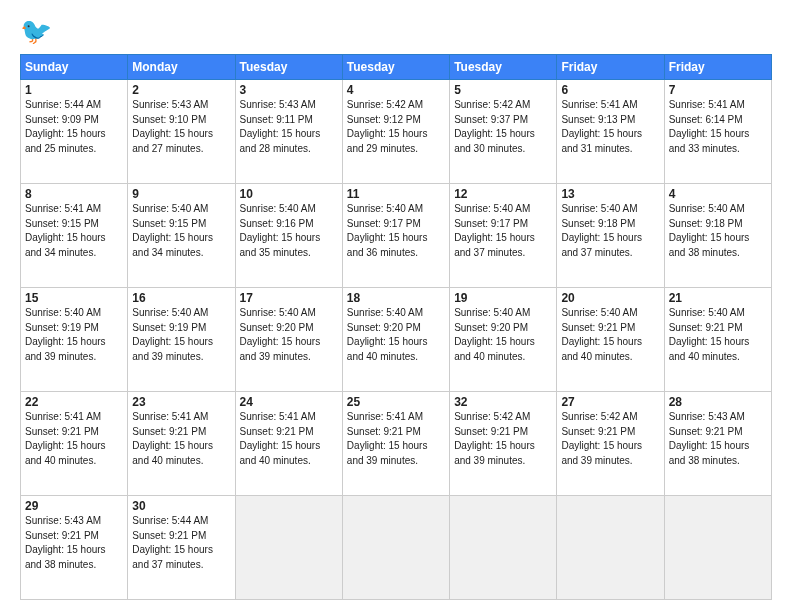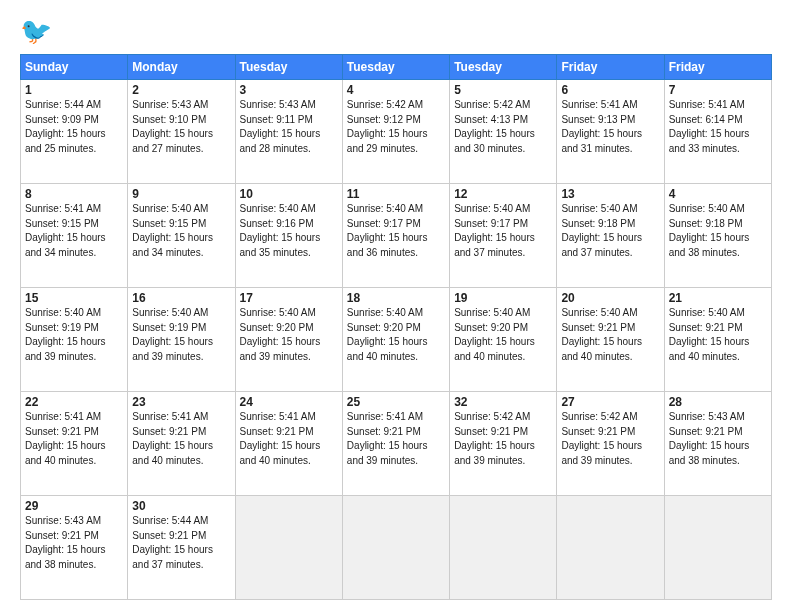--- a/index.html
+++ b/index.html
@@ -142,21 +142,21 @@
           <td>
             <span class="day-num">4</span>
             <div class="day-info">Sunrise: 5:42 AM
 Sunset: 9:12 PM
 Daylight: 15 hours
 and 29 minutes.</div>
           </td>
           <td>
             <span class="day-num">5</span>
             <div class="day-info">Sunrise: 5:42 AM
-Sunset: 4:13 PM
+Sunset: 9:37 PM
 Daylight: 15 hours
 and 30 minutes.</div>
           </td>
           <td>
             <span class="day-num">6</span>
             <div class="day-info">Sunrise: 5:41 AM
 Sunset: 9:13 PM
 Daylight: 15 hours
 and 31 minutes.</div>
           </td>

